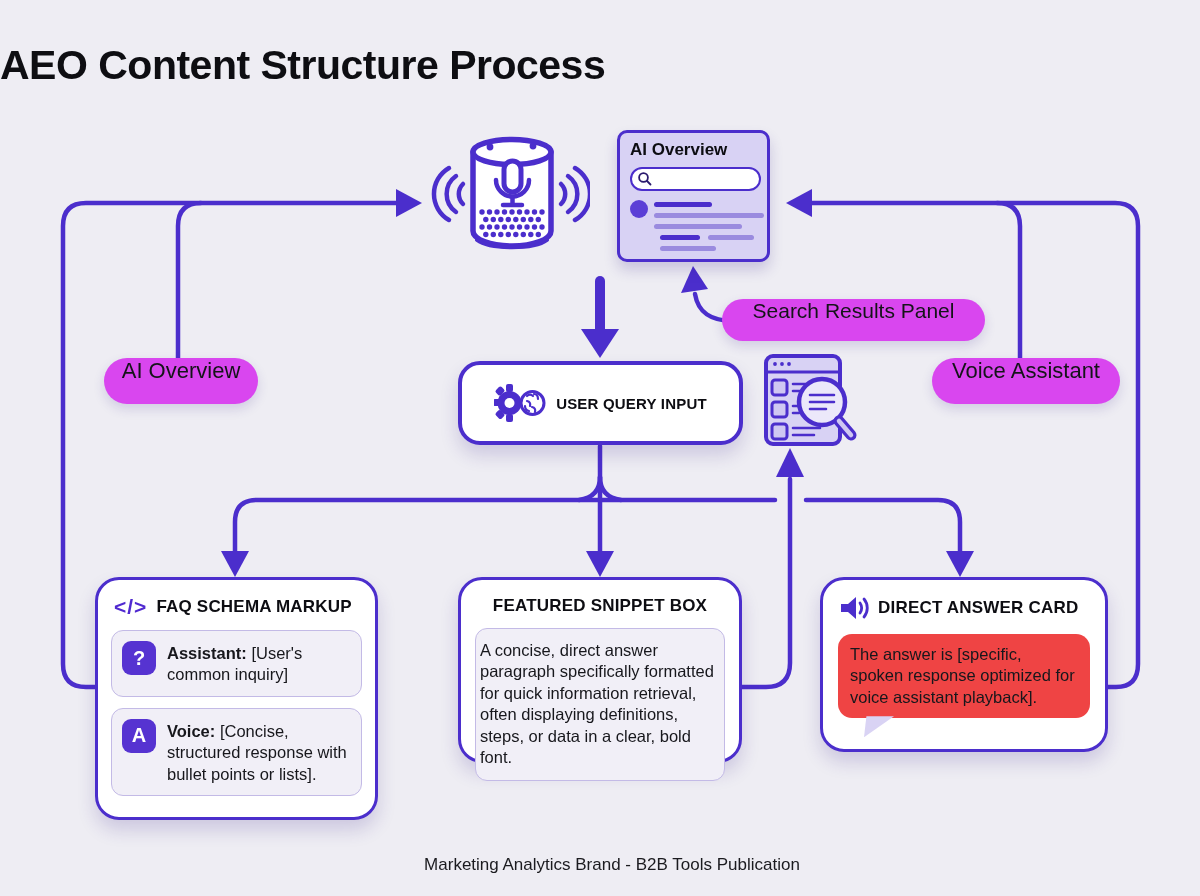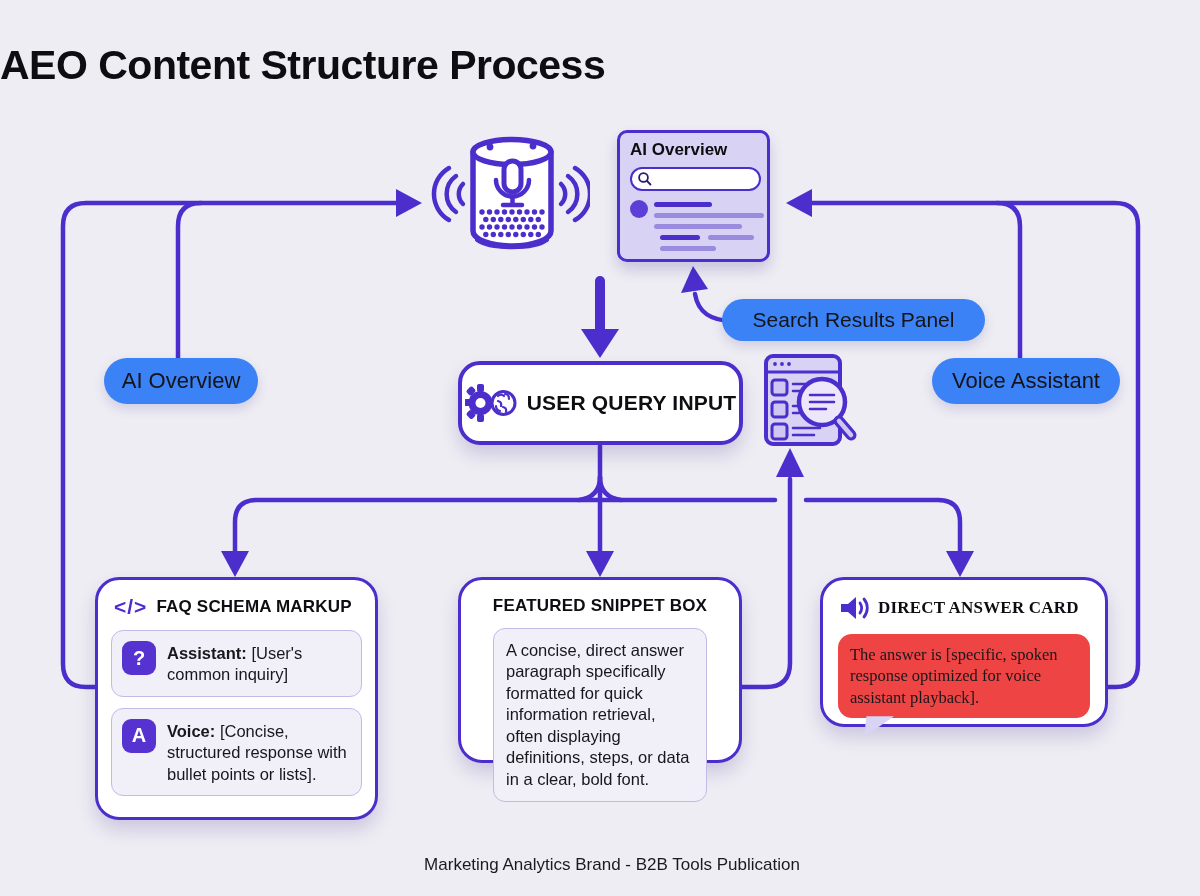--- a/index.html
+++ b/index.html
@@ -1,20 +1,20 @@
 <!DOCTYPE html>
 <html><head>
 <meta charset="utf-8">
 <style>
   html,body{margin:0;padding:0;}
   body{font-family:"Liberation Sans","DejaVu Sans",sans-serif;background:#e9e8ee;}
   #stage{position:relative;width:1200px;height:896px;background:#eeedf3;overflow:hidden;}
   
   .abs{position:absolute;}
-  .pill{background:#3b82f6;border-radius:24px;display:flex;align-items:center;justify-content:center;
+  .pill{background:#d946ef;border-radius:24px;display:flex;align-items:flex-start;justify-content:center;
         font-size:21px;color:#141418;box-shadow:0 5px 12px rgba(55,35,140,.16);z-index:4;}
   .card{background:#fff;border:3.5px solid #4b2ecc;border-radius:24px;
         box-shadow:0 10px 18px rgba(55,35,140,.18);z-index:3;box-sizing:border-box;}
   .subcard{background:#f1eff7;border:1.5px solid #c3bae6;border-radius:12px;box-sizing:border-box;}
   .boxtitle{font-weight:bold;font-size:17px;color:#0d0d12;letter-spacing:.2px;}
   .bodytxt{font-size:16.5px;line-height:1.3;color:#17171c;}
   .chip{background:#5633d1;color:#fff;border-radius:9px;width:34px;height:34px;flex:0 0 34px;
         display:flex;align-items:center;justify-content:center;font-weight:bold;font-size:20px;}
   svg{display:block;}
   
@@ -32,30 +32,30 @@
   .pline{position:absolute;height:5px;border-radius:3px;}
   .dark{background:#4b2ecc;} .lite{background:#9a8bdf;}
   #ai-panel .dot{position:absolute;left:10px;top:67px;width:18px;height:18px;border-radius:50%;background:#5b3fd6;}
   
   #lbl-search{left:722px;top:299px;width:263px;height:42px;}
   #lbl-aiov{left:104px;top:358px;width:154px;height:46px;font-size:22px;}
   #lbl-voice{left:932px;top:358px;width:188px;height:46px;font-size:22px;}
   
   #uq{left:458px;top:361px;width:285px;height:84px;border-width:4px;border-radius:22px;
       display:flex;align-items:center;justify-content:center;gap:10px;}
-  #uq .uqlabel{font-size:21px;font-weight:bold;color:#0d0d12;letter-spacing:.2px;}
+  #uq .uqlabel{font-size:15px;font-weight:bold;color:#0d0d12;letter-spacing:.2px;}
   
   #faq{left:95px;top:577px;width:283px;height:243px;}
   #faq .hdr{display:flex;align-items:center;gap:9px;padding:15px 16px 11px 16px;}
   .codeglyph{color:#5029d0;font-weight:bold;font-size:21px;letter-spacing:1px;}
   #faq .subcard{margin:0 13px 11px 13px;padding:10px;display:flex;gap:11px;align-items:flex-start;}
   #snippet{left:458px;top:577px;width:284px;height:186px;}
   #snippet .hdr{text-align:center;padding:16px 10px 10px 10px;}
-  #snippet .subcard{margin:2px 32px;padding:11px 12px;}
-  #ans{left:820px;top:577px;width:288px;height:150px;font-family:Liberation Serif, serif;}
+  #snippet .subcard{margin:2px 14px;padding:11px 4px;}
+  #ans{left:820px;top:577px;width:288px;height:175px;}
   #ans .hdr{display:flex;align-items:center;gap:9px;padding:15px 16px 11px 16px;}
   #bubble{position:relative;margin:2px 15px;background:#ef4444;border-radius:14px;padding:10px 12px;}
   #bubble .tail{position:absolute;left:26px;top:100%;margin-top:-2px;width:30px;height:21px;background:#d9d3f4;
                 clip-path:polygon(0 100%,8% 0,100% 0);}
   
   #speaker-ic{left:430px;top:128px;z-index:2;}
   #browser-ic{left:762px;top:350px;z-index:3;}
 </style>
 </head>
 <body>

